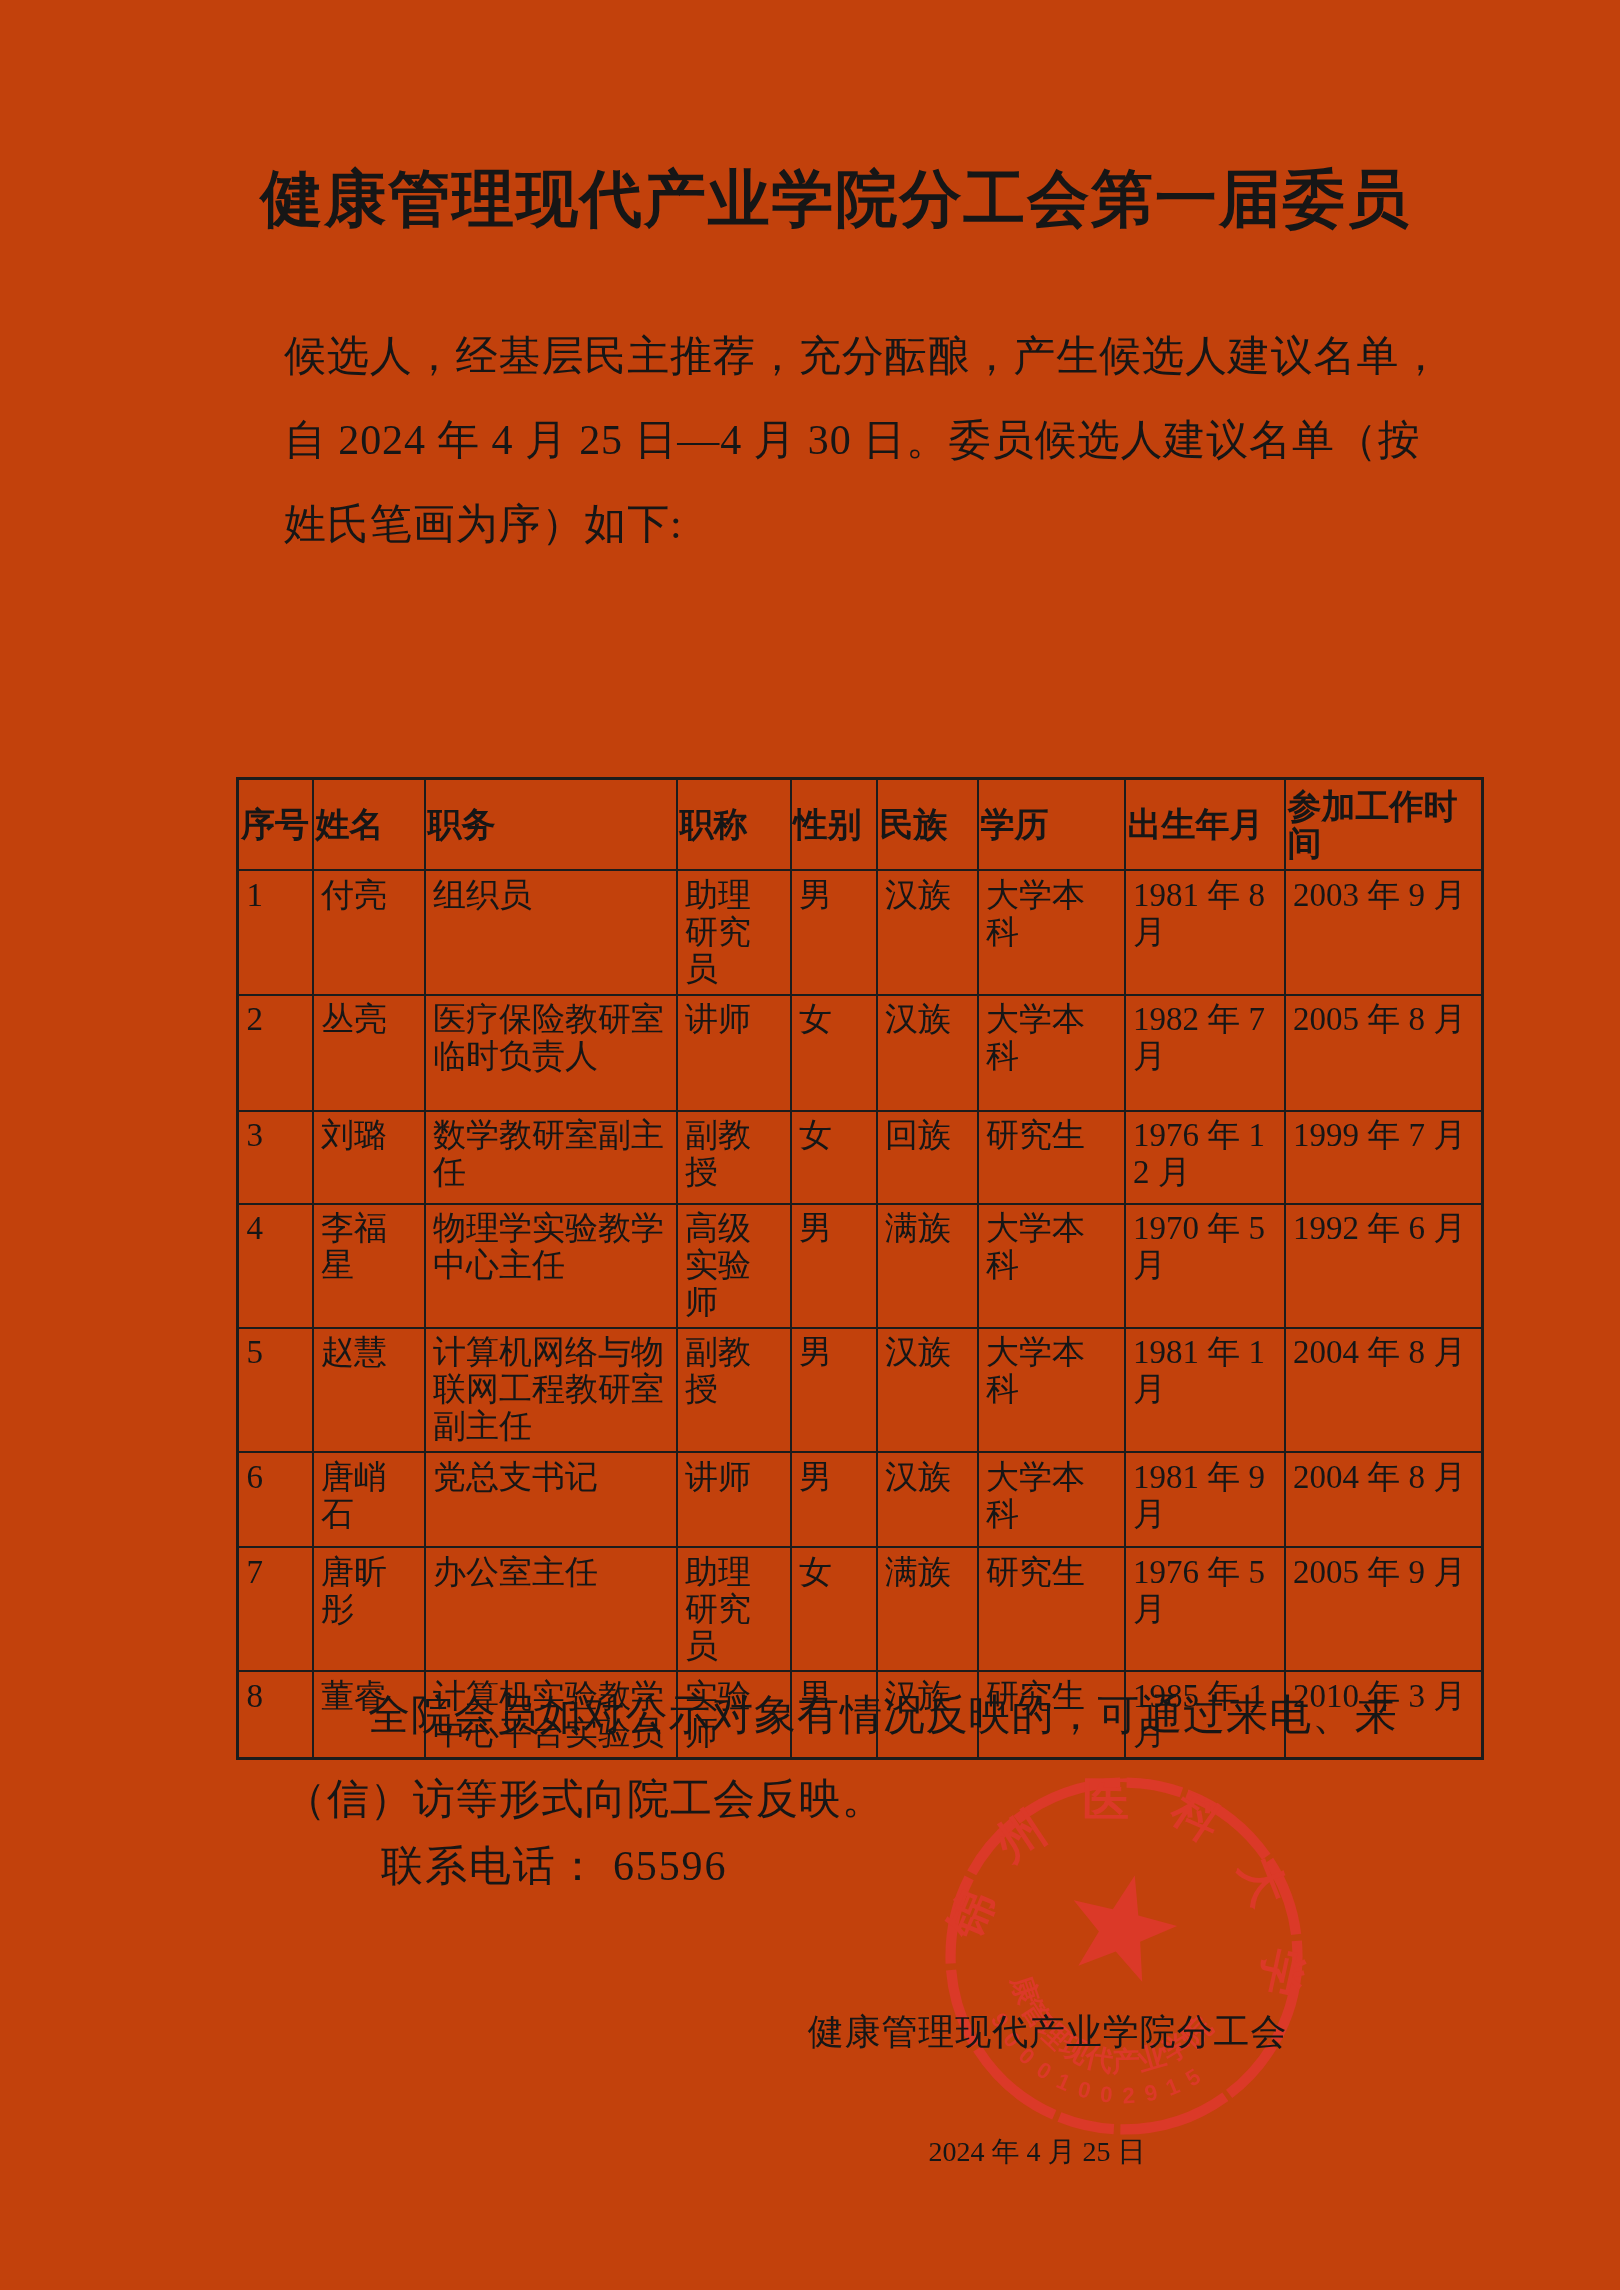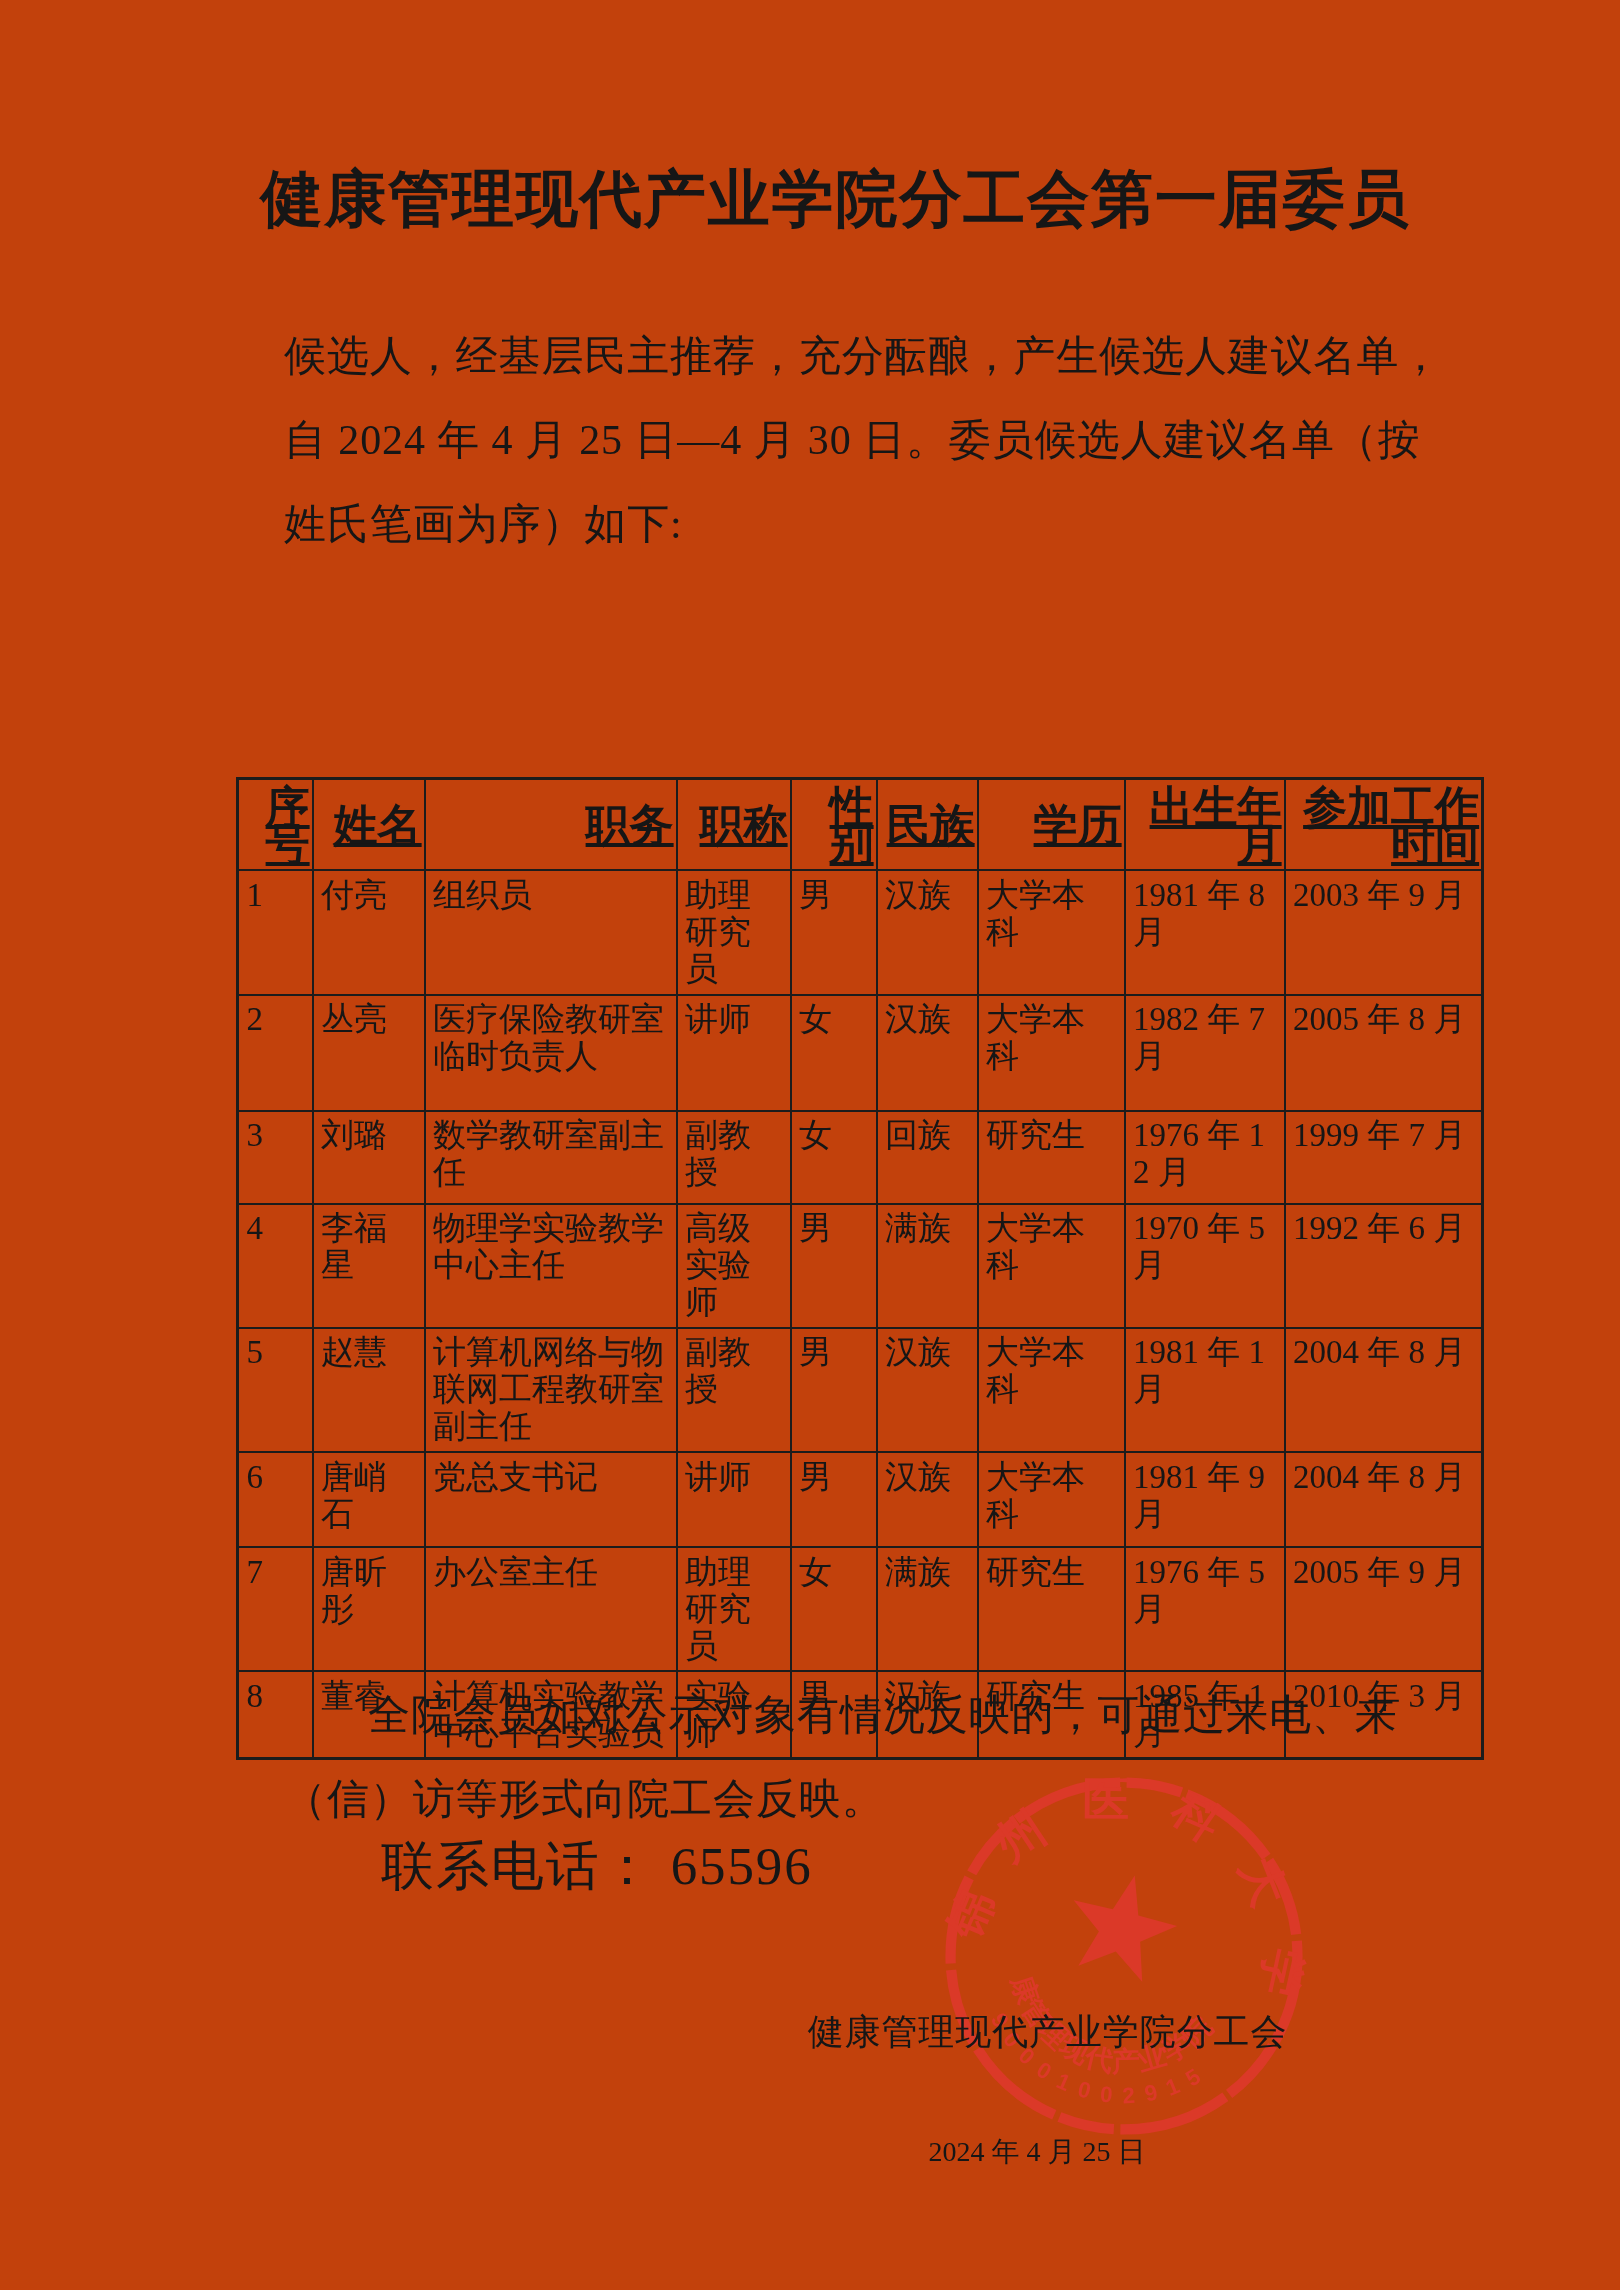--- a/index.html
+++ b/index.html
@@ -27,46 +27,45 @@
     font-size:42px;line-height:84px;
     letter-spacing:0.9px;
     white-space:nowrap;
   }
   .para .bodyline{display:block;height:84px;}
   .para .indent{text-indent:2em;}
   .p1{top:314px;}
   .p2{top:1673px;}
   .phone{
     position:absolute;top:1838px;left:381px;
-    font-size:53px;line-height:56px;letter-spacing:1.9px;
+    font-size:42px;line-height:56px;letter-spacing:1.9px;
   }
   table.candidates{
     position:absolute;top:777px;left:236px;
     width:1244px;
     border-collapse:collapse;
     table-layout:fixed;
     font-size:33px;
   }
   table.candidates th, table.candidates td{
     border:2.8px solid #1c1c1c;
     vertical-align:top;
     padding:5.6px 7.5px;
     line-height:37px;
     overflow:hidden;
     word-break:break-all;
   }
   table.candidates th{
     font-family:"Liberation Sans", sans-serif;
     font-weight:bold;
-    font-size:44px;
-    text-align:right;
+    font-size:34px;
+    text-align:left;
     vertical-align:middle;
     height:82px;
     padding:3.7px 1.9px;
-    text-decoration:underline;
   }
   table.candidates{border:3.7px solid #1c1c1c;}
   col.w0{width:75px;} col.w1{width:112px;} col.w2{width:252px;}
   col.w3{width:114px;} col.w4{width:86px;}  col.w5{width:101px;}
   col.w6{width:147px;} col.w7{width:160px;} col.w8{width:198px;}
   .stamp{
     position:absolute;left:928px;top:1762px;
     width:392px;height:401px;
     opacity:0.88;
   }

